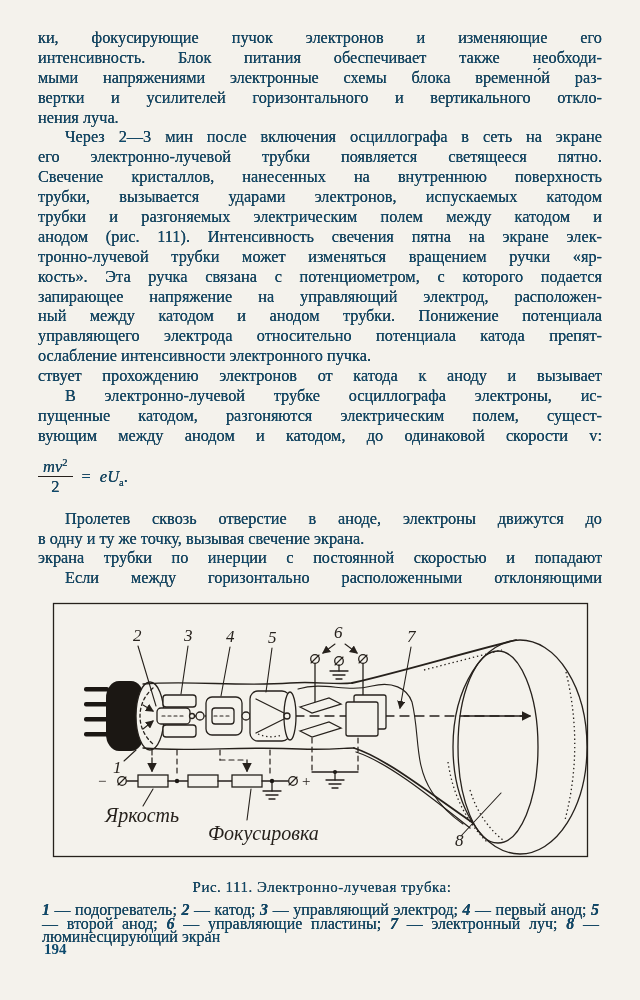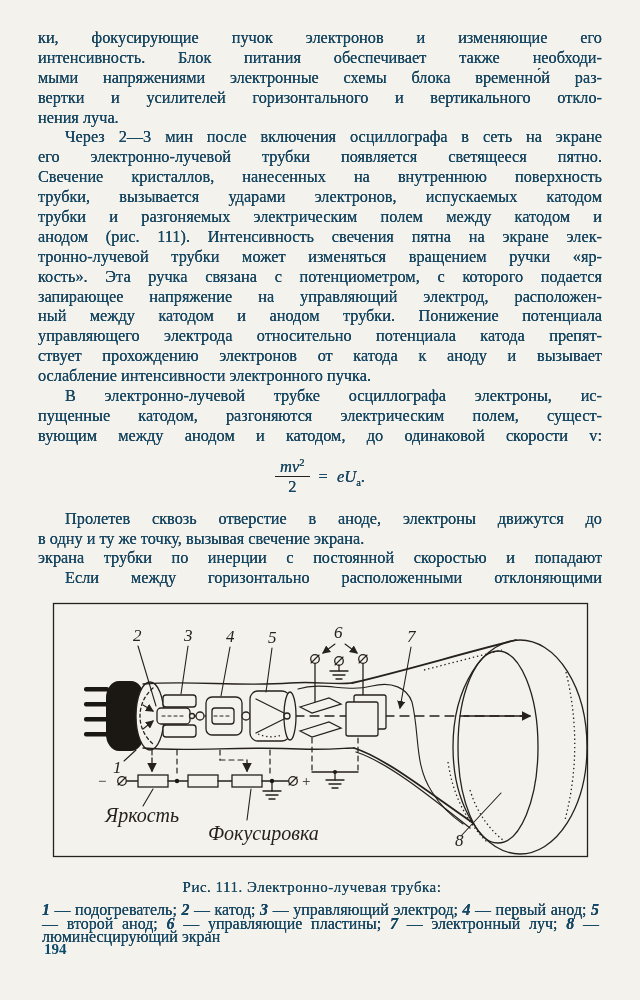--- a/index.html
+++ b/index.html
@@ -10,32 +10,32 @@
   }
   .textcol{position:absolute;left:38px;top:28px;width:564px;font-size:16.3px;}
   .tline{
     height:19.9px;line-height:19.9px;white-space:nowrap;
     text-align:justify;text-align-last:justify;overflow:hidden;
     text-shadow:0 0 .4px #26211c;
   }
   .tline.last{text-align-last:left;}
   .tline.ind{text-indent:27px;}
   .formula{
-    height:48px;margin:7px 0 8px;display:flex;align-items:center;justify-content:center;
+    height:48px;margin:7px 0 8px;display:flex;align-items:center;
     gap:9px;font-size:16.5px;text-shadow:0 0 .4px #26211c;
   }
   .frac{display:inline-flex;flex-direction:column;align-items:center;line-height:1.05;}
   .fnum{border-bottom:1.4px solid #26211c;padding:0 5px 1px;}
   .fden{padding-top:1px;}
   .formula i{font-style:italic;}
   .formula sup{font-size:10.5px;vertical-align:super;line-height:0;}
   .formula sub{font-size:10.5px;vertical-align:sub;line-height:0;}
   .figwrap{position:absolute;left:45px;top:598px;width:548px;height:266px;}
   .caption{
-    position:absolute;left:30px;top:879px;width:564px;text-align:center;
+    position:absolute;left:40px;top:879px;width:564px;text-align:center;
     font-size:15px;letter-spacing:.5px;text-shadow:0 0 .4px #26211c;
   }
   .legend{
     position:absolute;left:42px;top:903px;width:557px;
     font-size:16px;line-height:13.5px;text-align:justify;
     text-shadow:0 0 .5px #26211c;
   }
   .legend .ln{font-style:italic;font-weight:bold;}
   .pagenum{position:absolute;left:38px;top:941px;font-size:15px;font-weight:bold;margin-left:6px;}
   svg{display:block;}
@@ -69,22 +69,22 @@
         <div class="tline">его электронно-лучевой трубки появляется светящееся пятно.</div>
         <div class="tline">Свечение кристаллов, нанесенных на внутреннюю поверхность</div>
         <div class="tline">трубки, вызывается ударами электронов, испускаемых катодом</div>
         <div class="tline">трубки и разгоняемых электрическим полем между катодом и</div>
         <div class="tline">анодом (рис. 111). Интенсивность свечения пятна на экране элек-</div>
         <div class="tline">тронно-лучевой трубки может изменяться вращением ручки «яр-</div>
         <div class="tline">кость». Эта ручка связана с потенциометром, с которого подается</div>
         <div class="tline">запирающее напряжение на управляющий электрод, расположен-</div>
         <div class="tline">ный между катодом и анодом трубки. Понижение потенциала</div>
         <div class="tline">управляющего электрода относительно потенциала катода препят-</div>
+        <div class="tline last">ослабление интенсивности электронного пучка.</div>
         <div class="tline">ствует прохождению электронов от катода к аноду и вызывает</div>
-        <div class="tline last">ослабление интенсивности электронного пучка.</div>
       </div>
     <div>
         <div class="tline ind">В электронно-лучевой трубке осциллографа электроны, ис-</div>
         <div class="tline">пущенные катодом, разгоняются электрическим полем, сущест-</div>
         <div class="tline">вующим между анодом и катодом, до одинаковой скорости v:</div>
       </div>
 
     <div class="formula">
       <span class="frac">
         <span class="fnum"><i>mv</i><sup>2</sup></span>

